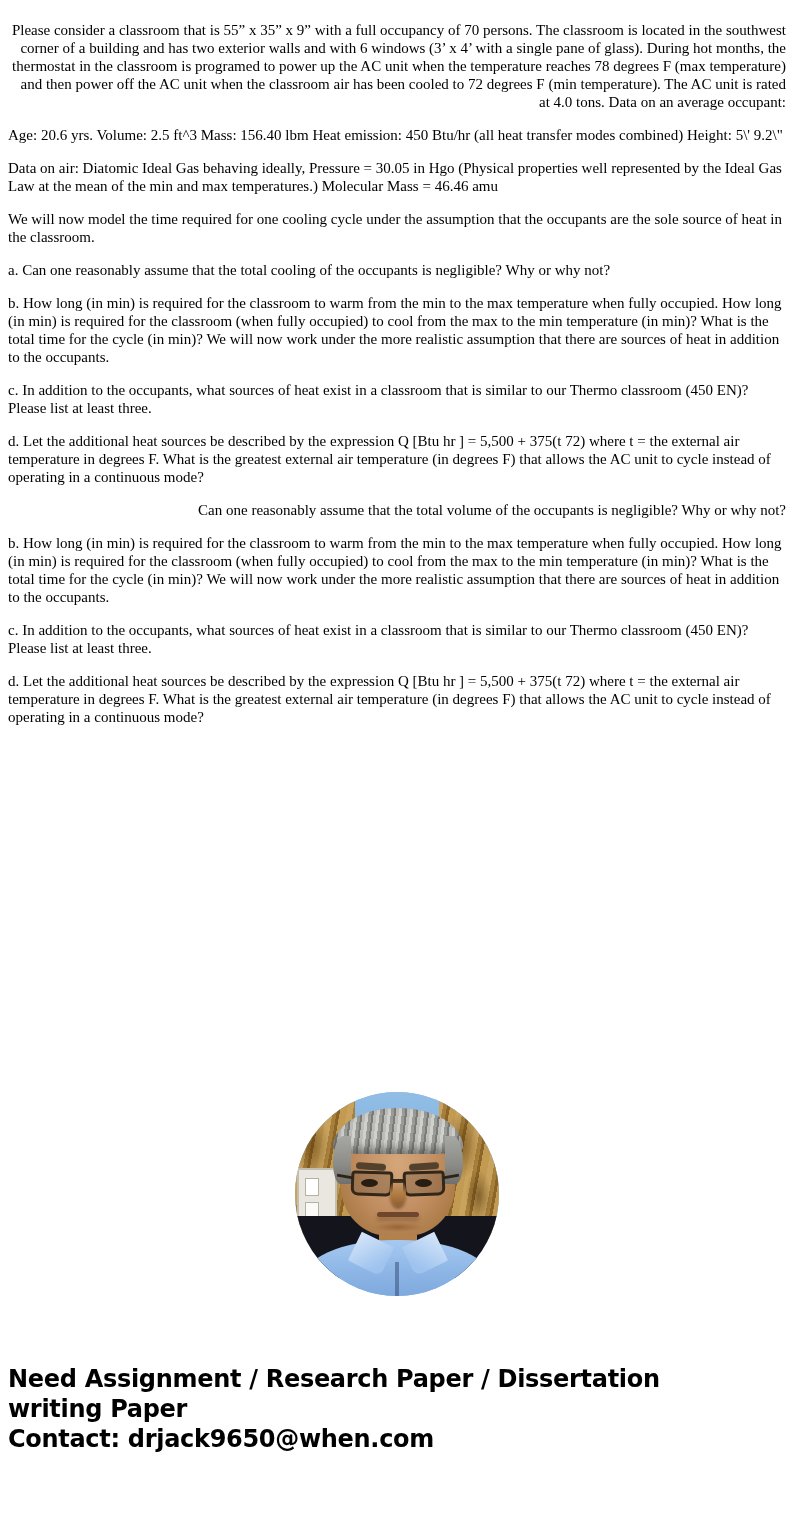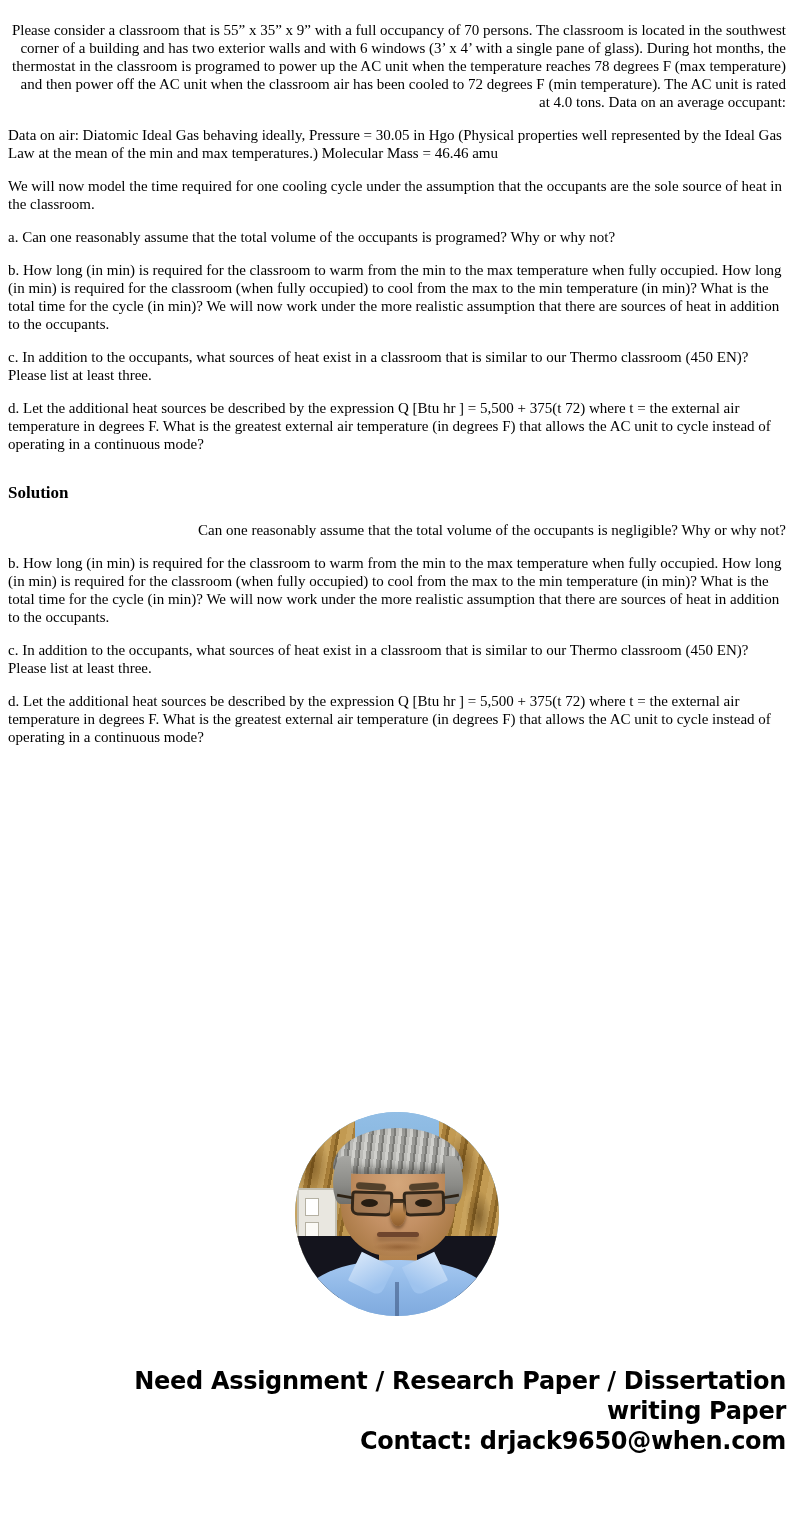--- a/index.html
+++ b/index.html
@@ -151,46 +151,46 @@
     background: #6e452d; border-radius: 3px;
     box-shadow: 0 4px 4px rgba(90,55,25,.35);
   }
   .ph-chin-shadow {
     left: 78px; top: 130px; width: 50px; height: 10px;
     background: radial-gradient(ellipse at 50% 50%, rgba(110,60,20,.45), rgba(110,60,20,0) 70%);
   }
 
   
   .promo-footer {
-    margin-top: 50px;
-    text-align: right;
+    margin-top: 68px;
+    text-align: left;
     font-family: "DejaVu Sans", sans-serif;
     font-weight: bold;
     font-size: 24px;
     line-height: 30px;
     color: #000000;
     letter-spacing: -0.3px;
   }
 </style>
 </head>
 <body>
 
 <main class="page">
 
   <section>
     <p>Please consider a classroom that is 55” x 35” x 9” with a full occupancy of 70 persons. The classroom is located in the southwest corner of a building and has two exterior walls and with 6 windows (3’ x 4’ with a single pane of glass). During hot months, the thermostat in the classroom is programed to power up the AC unit when the temperature reaches 78 degrees F (max temperature) and then power off the AC unit when the classroom air has been cooled to 72 degrees F (min temperature). The AC unit is rated at 4.0 tons. Data on an average occupant:</p>
+    <p>Age: 20.6 yrs. Volume: 2.5 ft^3 Mass: 156.40 lbm Heat emission: 450 Btu/hr (all heat transfer modes combined) Height: 5\' 9.2\"</p>
     <p>Data on air: Diatomic Ideal Gas behaving ideally, Pressure = 30.05 in Hgo (Physical properties well represented by the Ideal Gas Law at the mean of the min and max temperatures.) Molecular Mass = 46.46 amu</p>
     <p>We will now model the time required for one cooling cycle under the assumption that the occupants are the sole source of heat in the classroom.</p>
-    <p>a. Can one reasonably assume that the total volume of the occupants is programed? Why or why not?</p>
+    <p>a. Can one reasonably assume that the total cooling of the occupants is negligible? Why or why not?</p>
     <p>b. How long (in min) is required for the classroom to warm from the min to the max temperature when fully occupied. How long (in min) is required for the classroom (when fully occupied) to cool from the max to the min temperature (in min)? What is the total time for the cycle (in min)? We will now work under the more realistic assumption that there are sources of heat in addition to the occupants.</p>
     <p>c. In addition to the occupants, what sources of heat exist in a classroom that is similar to our Thermo classroom (450 EN)? Please list at least three.</p>
     <p>d. Let the additional heat sources be described by the expression Q [Btu hr ] = 5,500 + 375(t 72) where t = the external air temperature in degrees F. What is the greatest external air temperature (in degrees F) that allows the AC unit to cycle instead of operating in a continuous mode?</p>
   </section>
 
-  <h2 class="solution-heading">Solution</h2>
 
   <section>
     <p>Can one reasonably assume that the total volume of the occupants is negligible? Why or why not?</p>
     <p>b. How long (in min) is required for the classroom to warm from the min to the max temperature when fully occupied. How long (in min) is required for the classroom (when fully occupied) to cool from the max to the min temperature (in min)? What is the total time for the cycle (in min)? We will now work under the more realistic assumption that there are sources of heat in addition to the occupants.</p>
     <p>c. In addition to the occupants, what sources of heat exist in a classroom that is similar to our Thermo classroom (450 EN)? Please list at least three.</p>
     <p>d. Let the additional heat sources be described by the expression Q [Btu hr ] = 5,500 + 375(t 72) where t = the external air temperature in degrees F. What is the greatest external air temperature (in degrees F) that allows the AC unit to cycle instead of operating in a continuous mode?</p>
   </section>
 
   <div class="photo-wrap">
     <div class="photo" role="img" aria-label="Circular headshot of an elderly gray-haired man with glasses wearing a light blue collared shirt">

